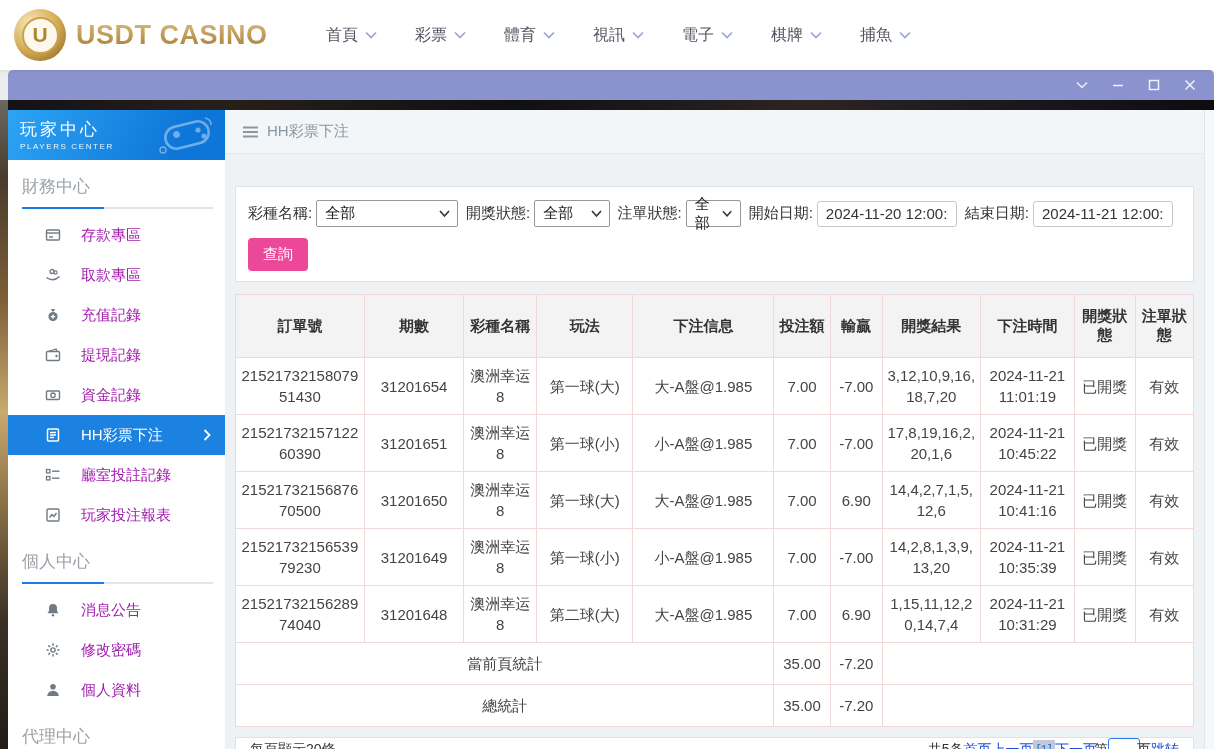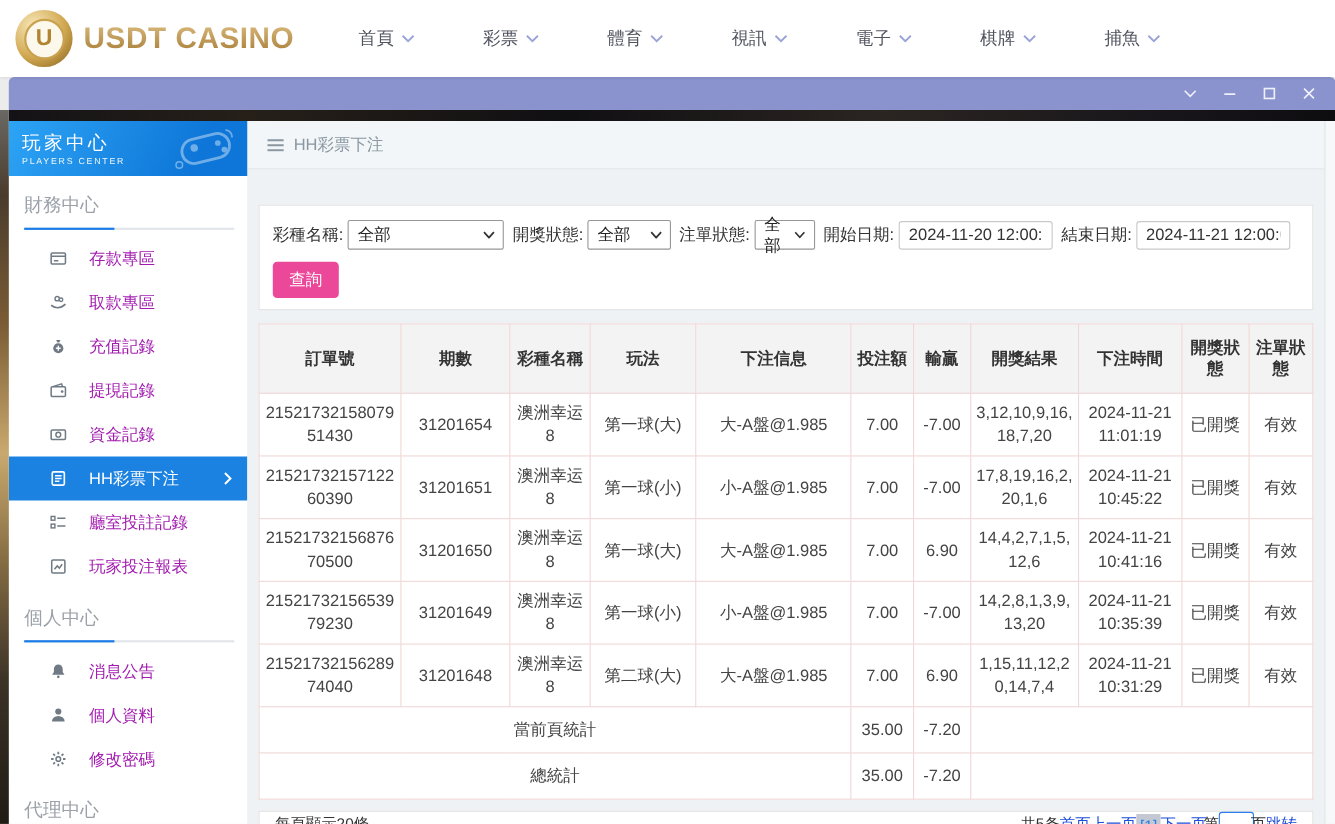--- a/index.html
+++ b/index.html
@@ -15,21 +15,21 @@
   .logo { display:flex; align-items:center; gap:10px; width:256px; }
   .logo-badge { width:52px; height:52px; border-radius:50%; flex:none;
     background:radial-gradient(circle at 32% 28%, #f7e7b8, #d1a851 55%, #8a6420 95%);
     display:flex; align-items:center; justify-content:center; }
   .logo-badge-inner { width:37px; height:37px; border-radius:50%; background:#fdf8ec;
     border:2px solid #c9a24f; color:#b08430; font-weight:bold; font-size:21px;
     display:flex; align-items:center; justify-content:center; }
   .logo-text { font-size:27px; font-weight:bold; letter-spacing:.5px;
     background:linear-gradient(180deg,#dcbc80,#a37a33);
     -webkit-background-clip:text; background-clip:text; color:#b08a45; -webkit-text-fill-color:transparent; }
-  .topnav { display:flex; gap:62px; margin-left:56px; }
+  .topnav { display:flex; gap:38px; margin-left:56px; }
   .nav-item { display:flex; align-items:center; gap:7px; font-size:16px; color:#50545f; cursor:pointer; }
   
   .left-strip { position:absolute; left:0; top:100px; width:8px; height:649px;
     background:linear-gradient(180deg,#6a6864,#4a3c2c 12%,#7a5c35 30%,#c9a96e 48%,#8a7146 62%,#3c3226 80%,#201c16); }
   .window { margin-left:8px; width:1206px; height:679px; display:flex; flex-direction:column; }
   .titlebar { height:30px; background:#8a93ce; border-radius:5px 5px 0 0;
     display:flex; align-items:center; justify-content:flex-end; padding-right:6px; }
   .tb-btn { width:36px; height:30px; display:flex; align-items:center; justify-content:center; cursor:pointer; }
   .bg-strip { height:10px;
     background:linear-gradient(90deg,#141216,#262019 18%,#100f12 42%,#2b2522 66%,#17151a 88%,#0d0c0f); }
@@ -279,37 +279,37 @@
                 <path d="M8 2a4 4 0 014 4v3l1.6 2.3H2.4L4 9V6a4 4 0 014-4z" fill="currentColor"></path>
                 <circle cx="8" cy="13.3" r="1.2" fill="currentColor"></circle>
               </svg>
             </span>
          <span>消息公告</span>
 
        </div>
           <div class="sb-item">
          <span class="sb-icon">
            <svg width="16" height="16" viewBox="0 0 16 16">
-                <circle cx="8" cy="4.8" r="2.8" fill="currentColor"></circle>
-                <path d="M2.2 14a5.8 5.2 0 0111.6 0z" fill="currentColor"></path>
-              </svg>
-            </span>
-         <span>個人資料</span>
-
-       </div>
-          <div class="sb-item">
-         <span class="sb-icon">
-           <svg width="16" height="16" viewBox="0 0 16 16">
                 <circle cx="8" cy="8" r="2.1" fill="none" stroke="currentColor" stroke-width="1.4"></circle>
                 <g stroke="currentColor" stroke-width="1.6">
                   <path d="M8 1.5v2.2M8 12.3v2.2M1.5 8h2.2M12.3 8h2.2M3.4 3.4l1.6 1.6M11 11l1.6 1.6M12.6 3.4L11 5M5 11l-1.6 1.6"></path>
                 </g>
               </svg>
             </span>
          <span>修改密碼</span>
+
+       </div>
+          <div class="sb-item">
+         <span class="sb-icon">
+           <svg width="16" height="16" viewBox="0 0 16 16">
+                <circle cx="8" cy="4.8" r="2.8" fill="currentColor"></circle>
+                <path d="M2.2 14a5.8 5.2 0 0111.6 0z" fill="currentColor"></path>
+              </svg>
+            </span>
+         <span>個人資料</span>
 
        </div>
           <div class="sb-sec-title">代理中心</div>
         </div>
     </div>
 
     <div class="main">
       <div class="main-header">
         <svg width="15" height="12" viewBox="0 0 15 12">
           <path d="M0 1.5h15M0 6h15M0 10.5h15" stroke="#8a97a0" stroke-width="1.8"></path>

